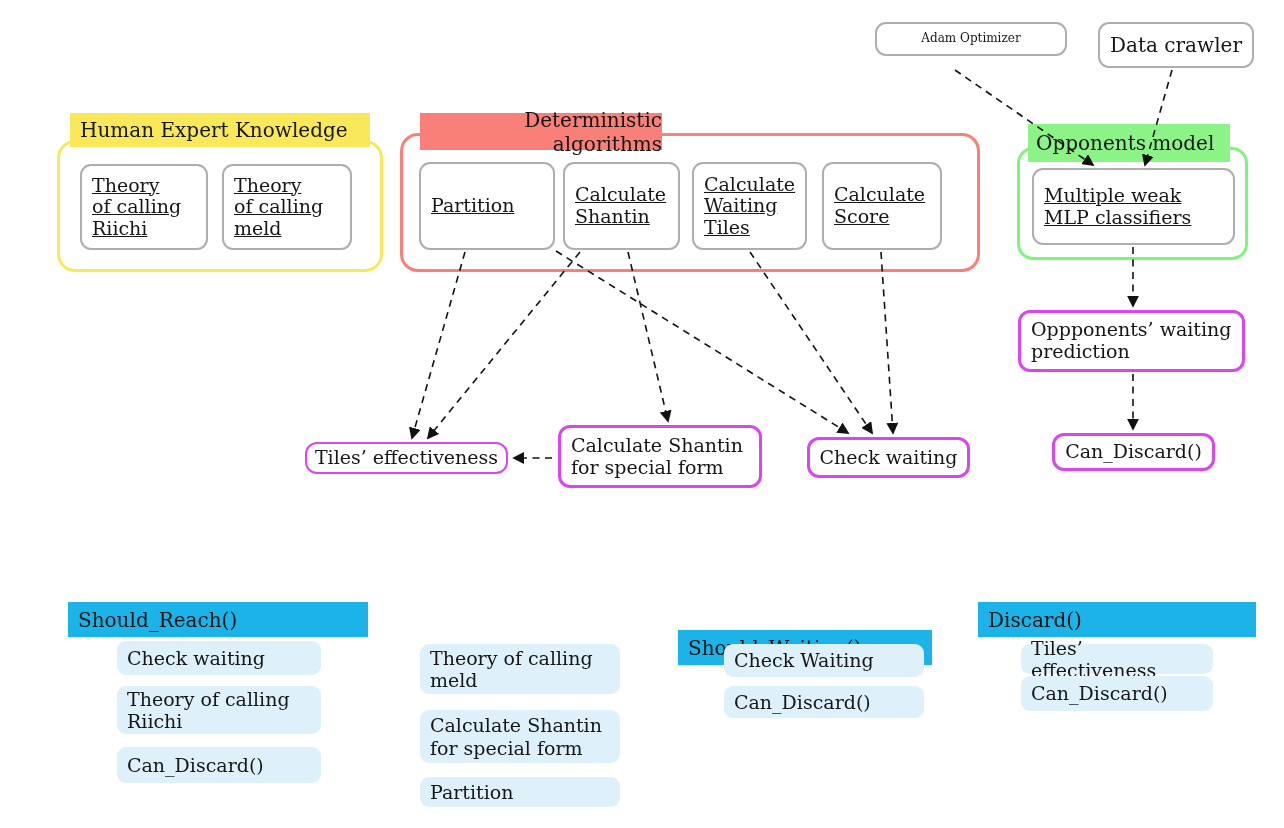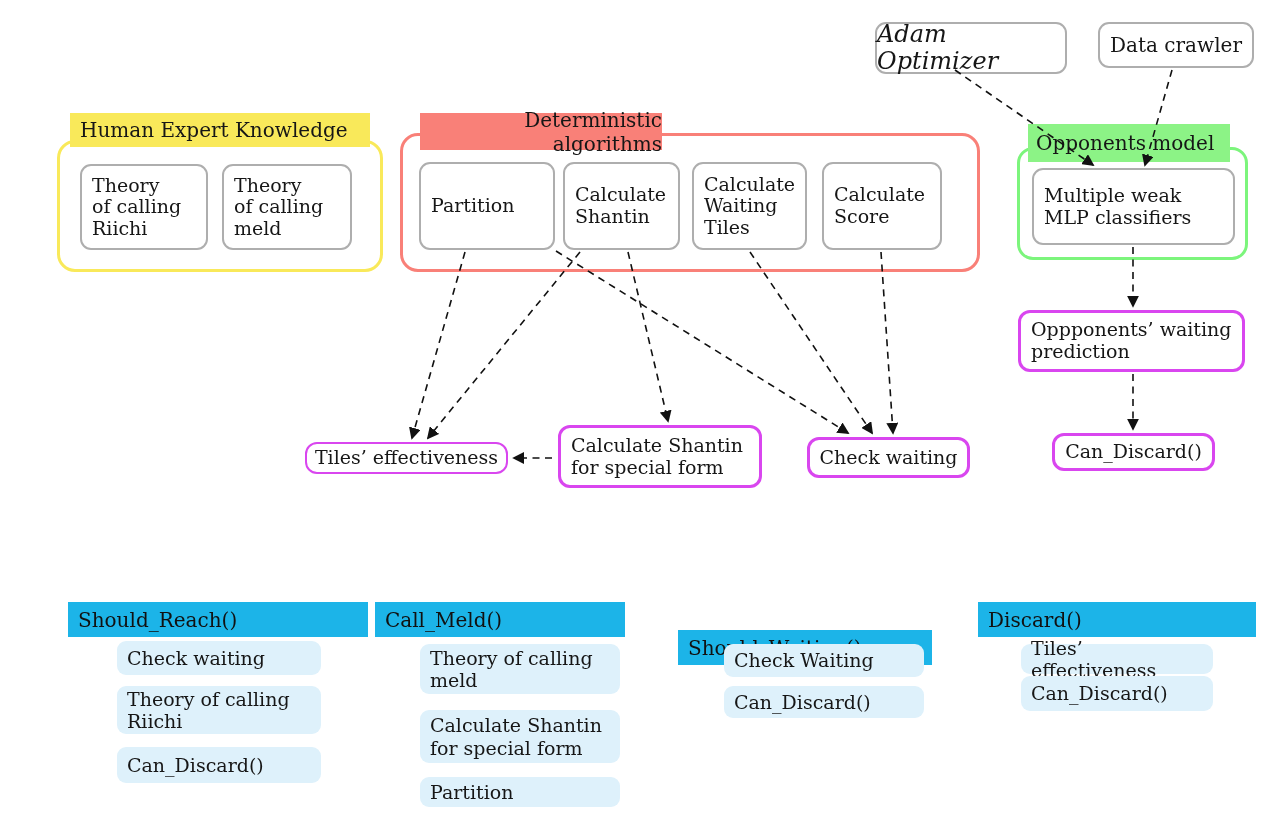--- a/index.html
+++ b/index.html
@@ -24,28 +24,28 @@
   .edge{stroke:#111;stroke-width:1.6;stroke-dasharray:7 5.5;fill:none;}
   .list-header{
     position:absolute;box-sizing:border-box;font-size:20px;color:#111;
     padding-left:10px;display:flex;align-items:center;
   }
   .list-item{
     position:absolute;box-sizing:border-box;border-radius:9px;
     font-size:19px;line-height:1.18;padding:2px 10px;
     display:flex;align-items:center;white-space:pre-line;
   }
-  .z2{z-index:2;}
+  .z2{z-index:2;text-decoration:underline;}
 </style>
 </head>
 <body>
 
 <div class="canvas">
 
-  <div class="node gray centered" style="left:875px;top:22px;width:192px;height:52px;font-size:24px;font-style:italic;">Adam Optimizer</div>
+  <div class="node gray centered" style="left:875px;top:22px;width:192px;height:34px;font-size:12px;">Adam Optimizer</div>
   <div class="node gray centered" style="left:1098px;top:22px;width:156px;height:46px;font-size:20px;">Data crawler</div>
 
   <div class="group-box" style="left:57px;top:140px;width:326px;height:132px;border:3px solid #f9e95a;"></div>
   <div class="group-label" style="left:70px;top:113px;width:300px;height:34px;background:#f9e95a;">Human Expert Knowledge</div>
   <div class="node gray z2" style="left:80px;top:164px;width:128px;height:86px;">Theory
 of calling
 Riichi</div>
   <div class="node gray z2" style="left:222px;top:164px;width:130px;height:86px;">Theory
 of calling
 meld</div>
@@ -92,21 +92,20 @@
     <line class="edge" x1="881" y1="252" x2="893" y2="433" marker-end="url(#ah)"></line>
     <line class="edge" x1="552" y1="458" x2="514" y2="458" marker-end="url(#ah)"></line>
   </svg>
 
   <div class="list-header" style="left:68px;top:602px;width:300px;height:35px;background:#1cb4e8;">Should_Reach()</div>
   <div class="list-item" style="left:117px;top:641px;width:204px;height:34px;background:#def1fb;">Check waiting</div>
   <div class="list-item" style="left:117px;top:686px;width:204px;height:48px;background:#def1fb;">Theory of calling
 Riichi</div>
   <div class="list-item" style="left:117px;top:747px;width:204px;height:36px;background:#def1fb;">Can_Discard()</div>
 
-  <div class="list-header" style="left:375px;top:602px;width:250px;height:35px;background:#1cb4e8;">Call_Meld()</div>
   <div class="list-item" style="left:420px;top:644px;width:200px;height:50px;background:#def1fb;">Theory of calling
 meld</div>
   <div class="list-item" style="left:420px;top:710px;width:200px;height:53px;background:#def1fb;">Calculate Shantin
 for special form</div>
   <div class="list-item" style="left:420px;top:777px;width:200px;height:30px;background:#def1fb;">Partition</div>
 
   <div class="list-header" style="left:678px;top:630px;width:254px;height:35px;background:#1cb4e8;">Should_Waiting()</div>
   <div class="list-item" style="left:724px;top:644px;width:200px;height:33px;background:#def1fb;">Check Waiting</div>
   <div class="list-item" style="left:724px;top:686px;width:200px;height:32px;background:#def1fb;">Can_Discard()</div>
 

